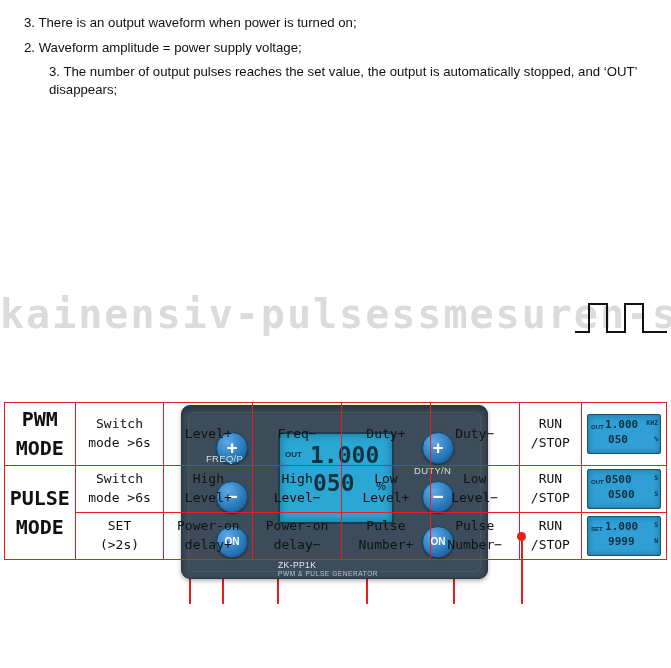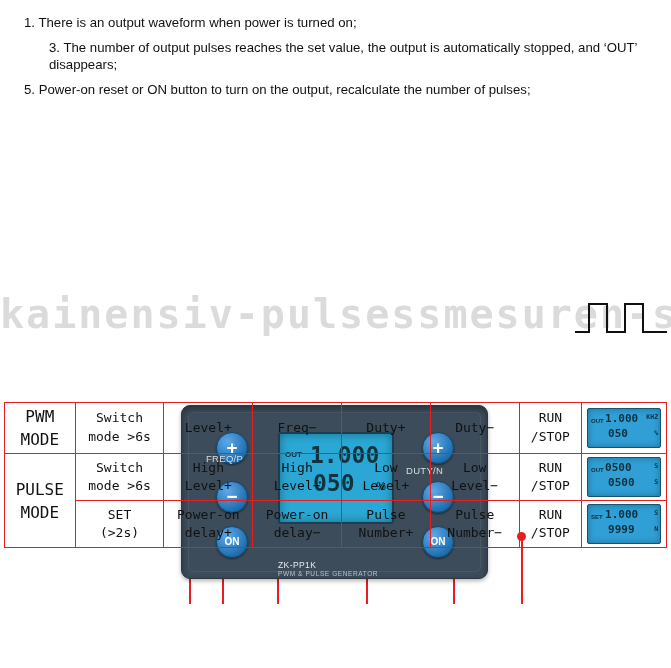--- a/index.html
+++ b/index.html
@@ -85,21 +85,21 @@
   .b-plus-l{left:34px;top:26px;}
   .b-minus-l{left:34px;top:75px;}
   .b-on{left:34px;top:120px;}
   .b-plus-r{left:240px;top:26px;}
   .b-minus-r{left:240px;top:75px;}
   .b-on-r{left:240px;top:120px;}
   .lbl{
     position:absolute;color:#d8dee3;font-size:9.5px;letter-spacing:.3px;
   }
   .lbl-freq{left:24px;top:47px;}
-  .lbl-duty{left:224px;top:59px;}
+  .lbl-duty{left:232px;top:59px;}
   .modelname{
     position:absolute;left:96px;top:120px;width:112px;text-align:left;
     color:#e6eaee;font-size:8.5px;letter-spacing:.4px;margin-top:34px;
   }
   .modelname small{display:block;font-size:6.5px;color:#b9c3cb;letter-spacing:.6px;}
 
   
   .lead{position:absolute;background:#e81d1d;}
   .dot{position:absolute;width:9px;height:9px;border-radius:50%;background:#e81d1d;}
 
@@ -111,21 +111,21 @@
   }
   .tbl td{
     border:1.6px solid #e81d1d;
     text-align:center;vertical-align:middle;
     font-size:13px;color:#111;
     font-family:"DejaVu Sans Mono", monospace;
     padding:2px 1px;
     height:42px;
     line-height:1.45;
   }
-  .tbl td.mode{font-size:16px;font-weight:normal;font-family:"DejaVu Sans Mono",monospace;}
+  .tbl td.mode{font-size:20px;font-weight:bold;font-family:"DejaVu Sans Mono",monospace;}
   .tbl td.scr{padding:0;}
   .col1{width:70px;}
   .col2{width:88px;}
   .col3{width:88px;}
   .col4{width:88px;}
   .col5{width:88px;}
   .col6{width:88px;}
   .col7{width:62px;}
   .col8{width:84px;}
 
@@ -151,23 +151,23 @@
     position:absolute;right:2px;top:4px;font-size:6.5px;font-weight:bold;color:#0f2f3d;
   }
   .mini .u2{
     position:absolute;right:2px;top:20px;font-size:6.5px;font-weight:bold;color:#0f2f3d;
   }
 </style>
 </head>
 <body>
 
 <div class="notes">
-  <div class="note">1. There is an output waveform when power is turned on;</div>
+  <div class="note">3. There is an output waveform when power is turned on;</div>
+  <div class="note">2. Waveform amplitude = power supply voltage;</div>
   <div class="note wrap">3. The number of output pulses reaches the set value, the output is automatically stopped, and ‘OUT’ disappears;</div>
-  <div class="note">5. Power-on reset or ON button to turn on the output, recalculate the number of pulses;</div>
 </div>
 
 <div class="device-area">
 
   <div class="watermark">
     <span>kainensiv-pulsessmesuren-ship</span>
   </div>
 
   <svg class="wave" viewBox="0 0 92 48">
     <polyline points="0,38 14,38 14,10 32,10 32,38 50,38 50,10 68,10 68,38 92,38" fill="none" stroke="#111" stroke-width="2"></polyline>

